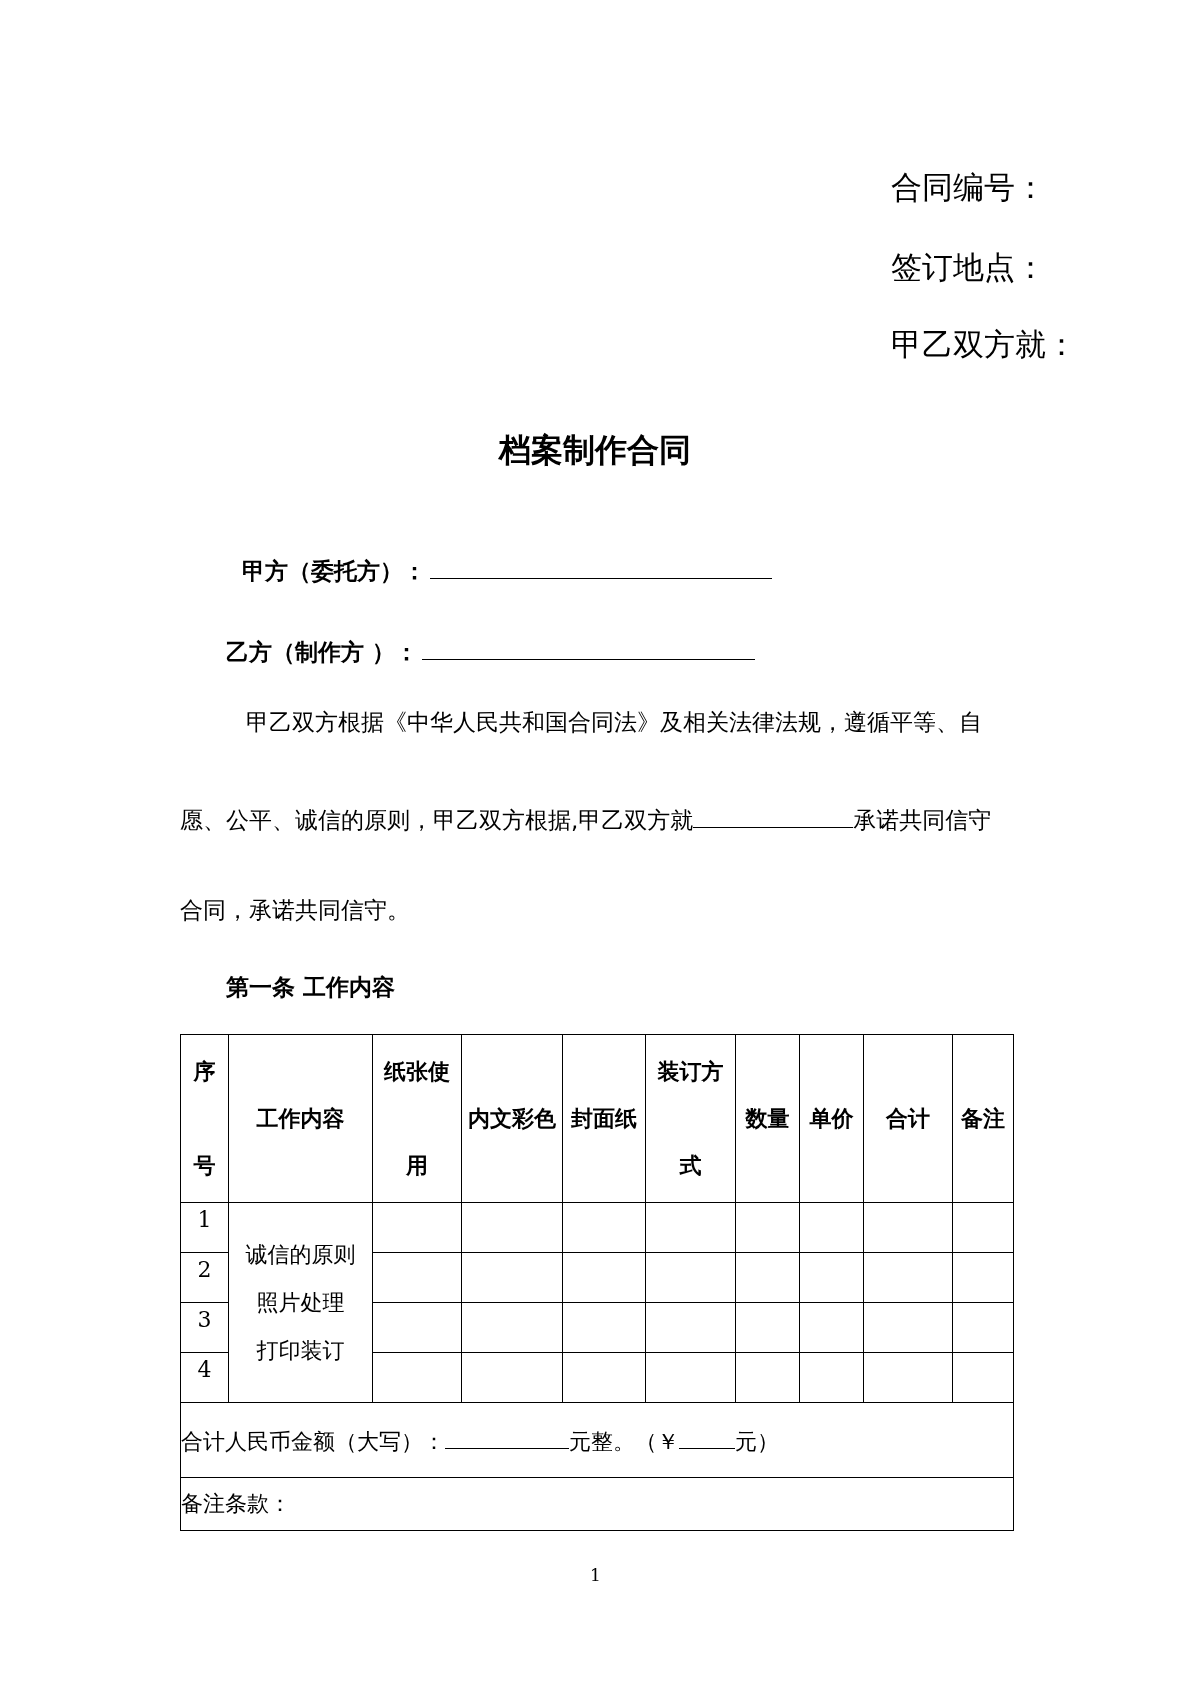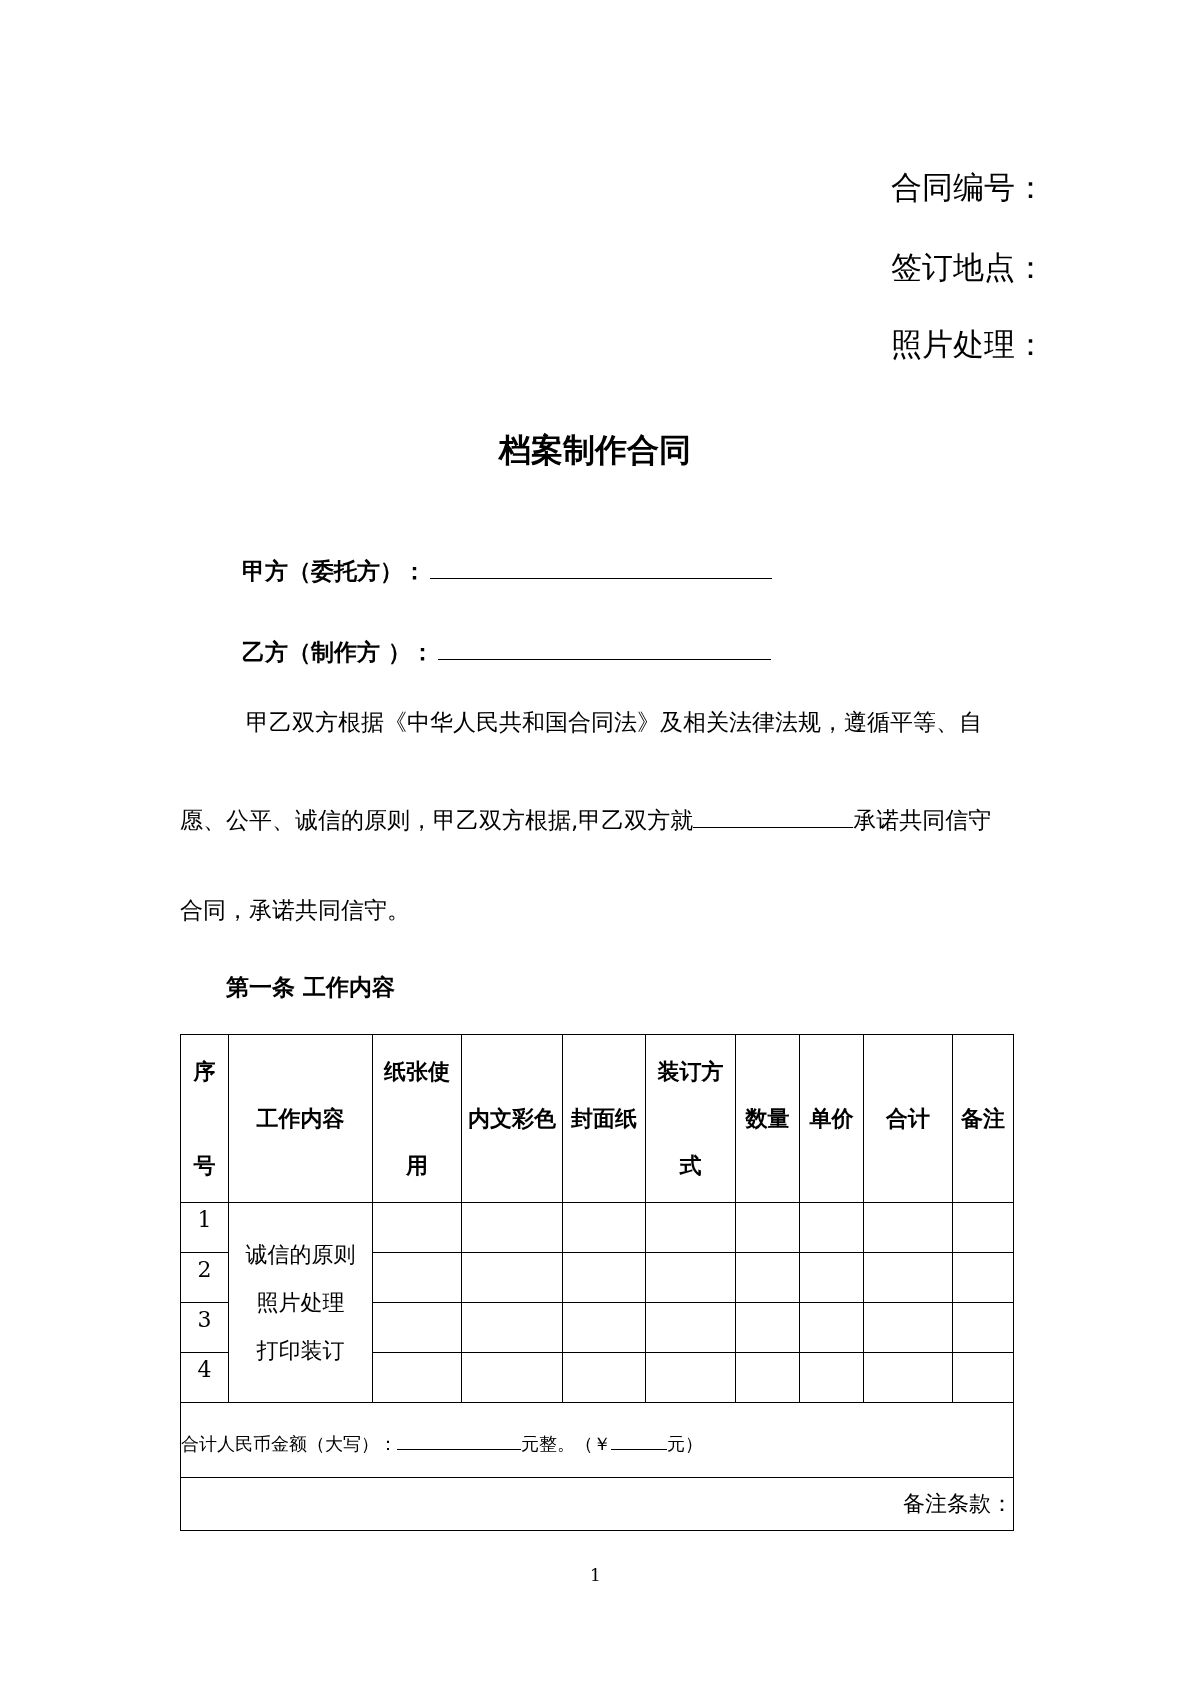--- a/index.html
+++ b/index.html
@@ -13,37 +13,37 @@
   .para { font-size: 23px; line-height: 30px; }
   .heading { font-size: 23px; font-weight: bold; line-height: 30px; text-align: right; }
   .blank { display: inline-block; border-bottom: 1.5px solid #000; height: 24px; vertical-align: baseline; }
 
   table.work { position: absolute; left: 180px; top: 1034px; width: 833px;
                border-collapse: collapse; table-layout: fixed; font-size: 22px; }
   table.work td, table.work th { border: 1.5px solid #000; padding: 0; text-align: center; vertical-align: middle; }
   table.work th { font-weight: bold; height: 167px; line-height: 47px; }
   table.work td.num { font-family: "DejaVu Serif", "Liberation Serif", serif; font-size: 22px; height: 45px; vertical-align: top; padding-top: 4px; }
   table.work td.items { line-height: 48px; vertical-align: middle; text-align: center; font-size: 22px; }
-  table.work td.wide { text-align: left; height: 74px; font-size: 18px; padding-left: 0; margin-left: 14px; }
-  table.work td.remark { text-align: right; height: 52px; font-size: 22px; }
+  table.work td.wide { text-align: left; height: 74px; font-size: 22px; padding-left: 0; margin-left: 14px; }
+  table.work td.remark { text-align: left; height: 52px; font-size: 22px; }
   .pgnum { font-family: "DejaVu Serif", "Liberation Serif", serif; font-size: 17px; }
 </style>
 </head>
 <body>
 
 <div class="abs meta" style="left:891px; top:174px;">合同编号：</div>
 <div class="abs meta" style="left:891px; top:254px;">签订地点：</div>
-<div class="abs meta" style="left:891px; top:331px;">照片处理：</div>
+<div class="abs meta" style="left:891px; top:331px;">甲乙双方就：</div>
 
 <div class="abs title" style="left:499px; top:430px;">档案制作合同</div>
 
 <div class="abs party" style="left:242px; top:556px;">
   <span>甲方（委托方）：</span><span class="uline" style="width:342px; margin-left:4px;"></span>
 </div>
-<div class="abs party" style="left:226px; top:637px;margin-left:16px;">
+<div class="abs party" style="left:226px; top:637px;">
   <span>乙方（制作方 ）：</span><span class="uline" style="width:333px; margin-left:4px;"></span>
 </div>
 
 <div class="abs para" style="left:226px; top:707px;margin-left:20px;">甲乙双方根据《中华人民共和国合同法》及相关法律法规，遵循平等、自</div>
 <div class="abs para" style="left:180px; top:803px;">
   <span>愿、公平、诚信的原则，甲乙双方根据,甲乙双方就</span><span class="blank" style="width:160px;"></span><span>承诺共同信守</span>
 </div>
 <div class="abs para" style="left:180px; top:895px;">合同，承诺共同信守。</div>
 
 <div class="abs heading" style="left:226px; top:972px;">第一条  工作内容</div>

